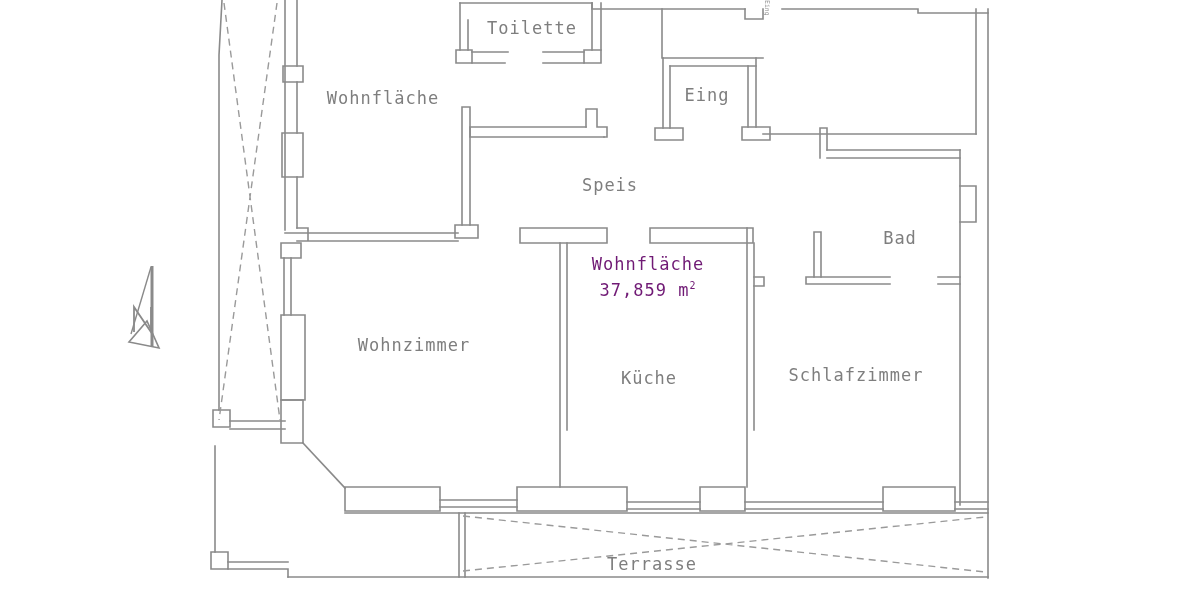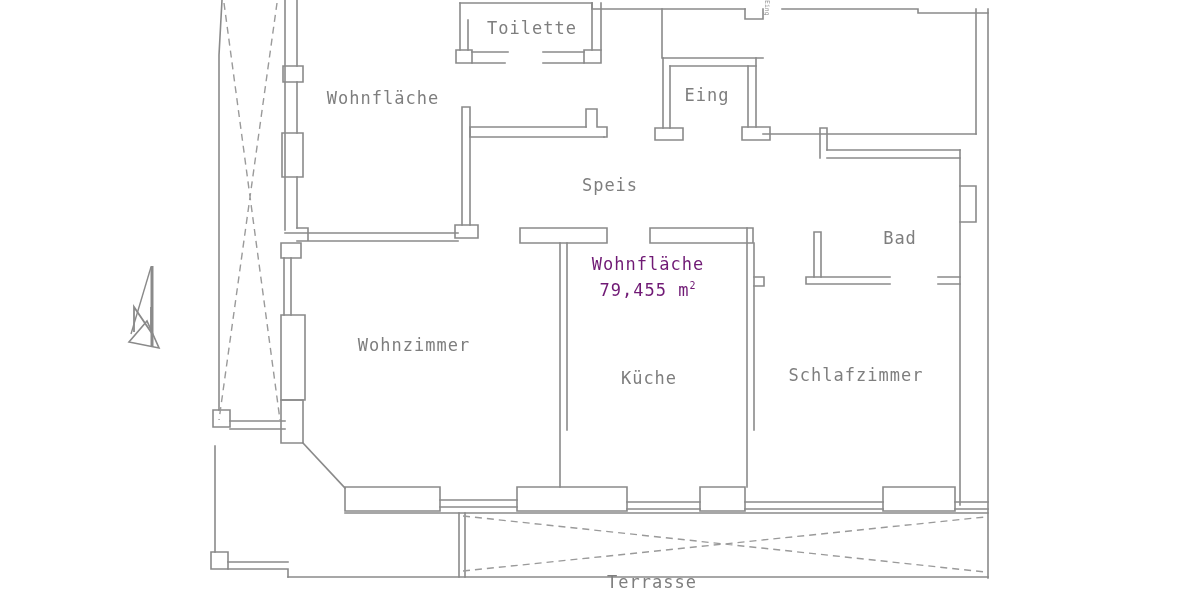--- a/index.html
+++ b/index.html
@@ -109,22 +109,22 @@
   </svg>
 
   <div class="lbl" style="left:383px;top:88px">Wohnfläche</div>
   <div class="lbl" style="left:532px;top:18px">Toilette</div>
   <div class="lbl" style="left:707px;top:85px">Eing</div>
   <div class="lbl" style="left:610px;top:175px">Speis</div>
   <div class="lbl" style="left:900px;top:228px">Bad</div>
   <div class="lbl" style="left:414px;top:335px">Wohnzimmer</div>
   <div class="lbl" style="left:649px;top:368px">Küche</div>
   <div class="lbl" style="left:856px;top:365px">Schlafzimmer</div>
-  <div class="lbl" style="left:652px;top:572px">Terrasse</div>
+  <div class="lbl" style="left:652px;top:554px">Terrasse</div>
 
   <div class="area-block">
     <div>Wohnfläche</div>
-    <div><span>79,455 m</span><sup>2</sup></div>
+    <div><span>37,859 m</span><sup>2</sup></div>
   </div>
 
   <div id="entrance-lbl">Eing</div>
 
 </div>
 
 </body></html>

